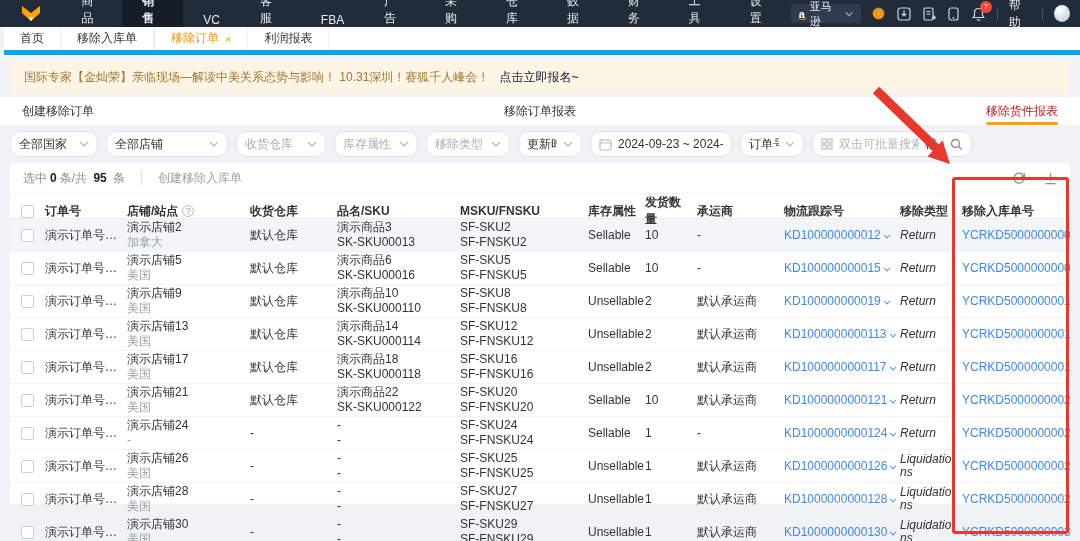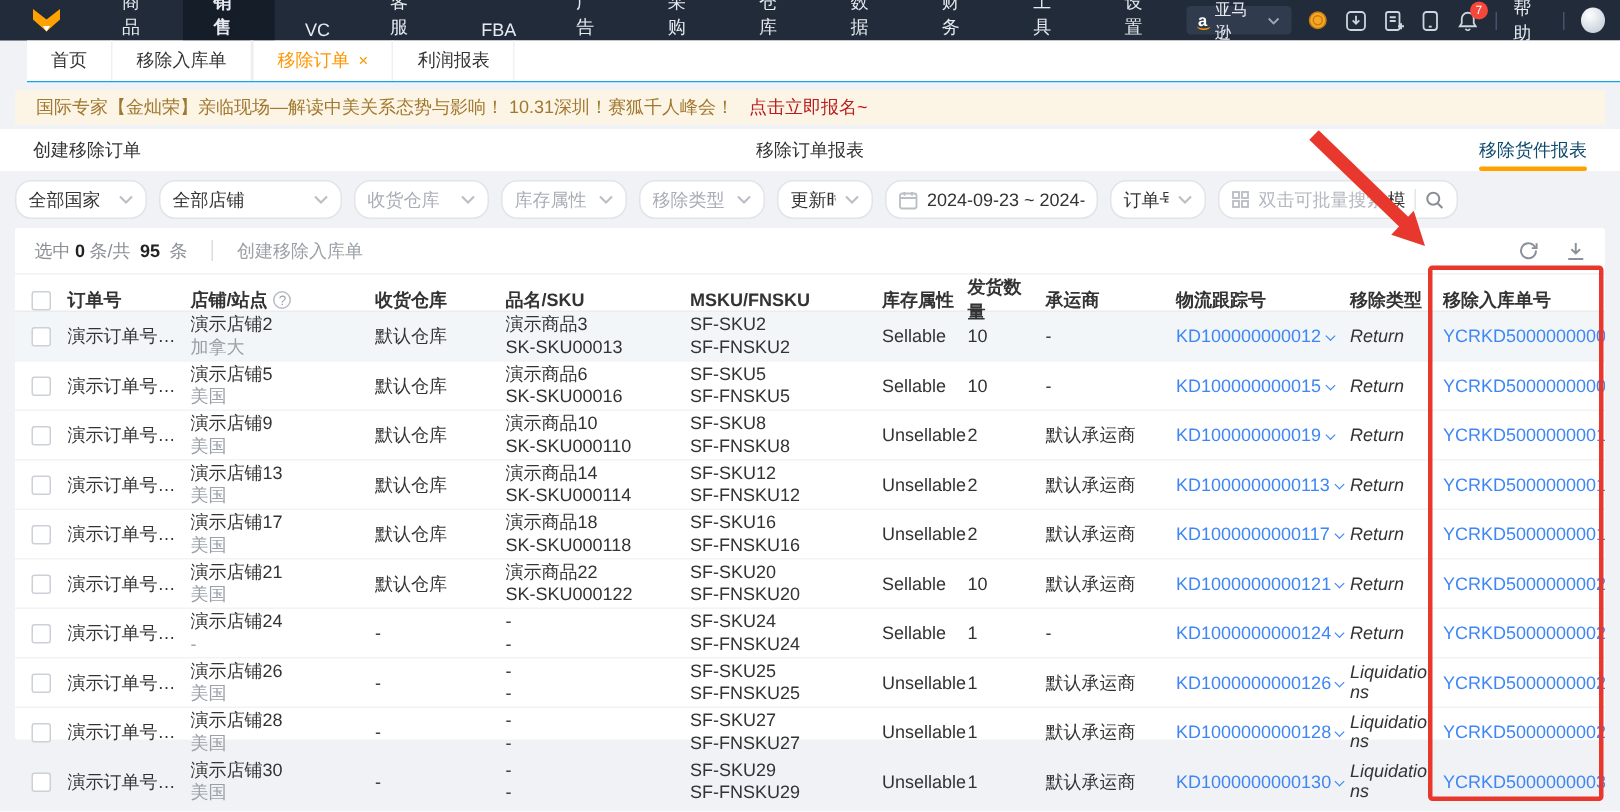--- a/index.html
+++ b/index.html
@@ -16,33 +16,33 @@
   .platform-pill { background:#303c4e; border-radius:3px; height:19px; padding:0 8px; display:flex; align-items:center; gap:5px; font-size:11px; cursor:pointer; }
   .amz-a { font-weight:bold; color:#fff; position:relative; font-size:11px; }
   .amz-a::after { content:''; position:absolute; left:-1px; right:-2px; bottom:0px; height:4px; border-bottom:1.5px solid #ff9900; border-radius:0 0 60% 60%; }
   .ticon { position:relative; width:15px; height:15px; display:flex; align-items:center; justify-content:center; cursor:pointer; }
   .badge { position:absolute; top:-5px; right:-6px; min-width:12px; height:12px; border-radius:7px; background:#f5483b; color:#fff; font-size:8px; line-height:12px; text-align:center; padding:0 2px; }
   .tdiv { width:1px; height:12px; background:#46536a; }
   .help-link { color:#e7ebf1; cursor:pointer; }
   .avatar { width:17px; height:17px; border-radius:50%; background:radial-gradient(circle at 35% 30%, #ffffff, #b9c4d2); }
 
   
-  .tabbar { position:absolute; top:27px; left:18px; right:0; height:28px; background:#fff; border-bottom:1px solid #0ea5e9; display:flex; align-items:stretch; }
+  .tabbar { position:absolute; top:27px; left:4px; right:0; height:28px; background:#fff; border-bottom:5px solid #0ea5e9; display:flex; align-items:stretch; }
   .ptab { padding:0 16px; display:flex; align-items:center; gap:6px; color:#333; cursor:pointer; border-right:1px solid #f1f1f1; }
   .ptab.active { color:#ff9500; border-left:1px solid #ececec; }
   .ptab .close { font-size:11px; color:#ff9500; }
 
   
   .content { position:absolute; top:55px; left:0; right:0; bottom:0; background:#f0f2f5; }
-  .notice { margin:5px 10px 0; height:23px; background:#fcf5e6; display:flex; align-items:center; padding:0 14px; color:#a1782f; white-space:nowrap; }
-  .notice a { color:#b91c1c; margin-left:10px; text-decoration:none; cursor:pointer; }
+  .notice { margin:5px 10px 0; height:34px; background:#fcf5e6; display:flex; align-items:center; padding:0 14px; color:#a1782f; white-space:nowrap; }
+  .notice a { color:#0f172a; margin-left:10px; text-decoration:none; cursor:pointer; }
 
   .subtabs { margin-top:3px; background:#fff; height:28px; display:flex; align-items:stretch; gap:40px; padding:0 22px;justify-content:space-between; }
   .subtab { display:flex; align-items:center; position:relative; cursor:pointer; color:#333; }
-  .subtab.active { color:#0c4a6e; }
+  .subtab.active { color:#b91c1c; }
   .subtab.active::after { content:''; position:absolute; left:0; right:0; bottom:0; height:3px; background:#ffa200; border-radius:2px; }
 
   .filters { display:flex; align-items:center; gap:8px; padding:6px 10px 6px; }
   .ctrl { height:26px; background:#fff; border:1px solid #e1e4ea; border-radius:11px; display:flex; align-items:center; padding:0 8px; gap:6px; color:#333; }
   .ctrl .val { flex:1; white-space:nowrap; overflow:hidden; }
   .ctrl .val.ph { color:#a9adb5; }
   .ctrl input { border:none; outline:none; flex:1; min-width:0; font-size:12px; color:#333; font-family:inherit; }
   .ctrl input::placeholder { color:#b3b7be; }
   .vline { width:1px; height:14px; background:#e3e6ea; }
   .suffix { color:#333; }

